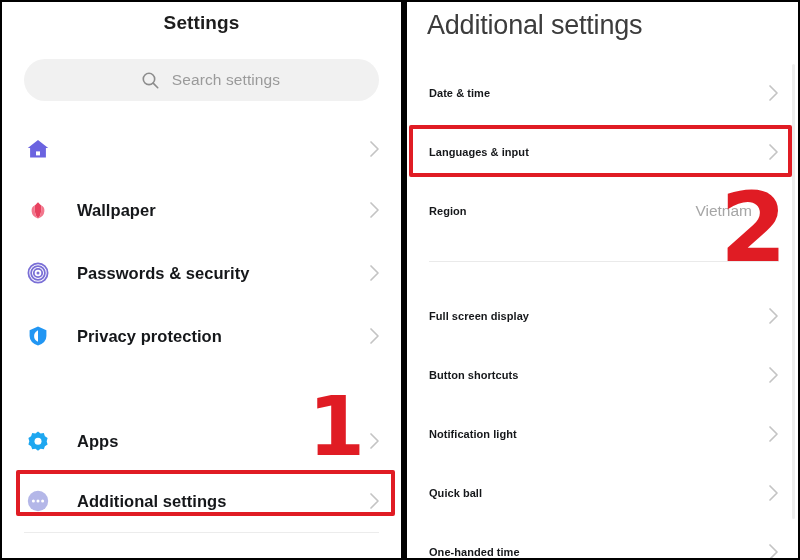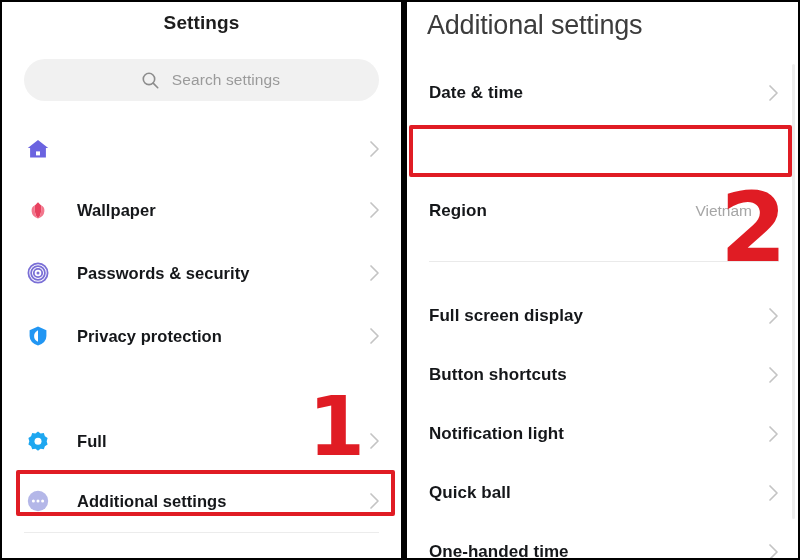--- a/index.html
+++ b/index.html
@@ -156,21 +156,21 @@
     position: absolute;
     left: 0;
     width: 391px;
     height: 50px;
     display: flex;
     align-items: center;
   }
   .r-label {
     position: absolute;
     left: 22px;
-    font-size: 17px;
+    font-size: 11px;
     font-weight: 700;
     color: #15171a;
     letter-spacing: 0.05px;
   }
   .r-value {
     position: absolute;
     right: 46px;
     font-size: 15.5px;
     font-weight: 400;
     color: #a6a6a6;
@@ -299,21 +299,21 @@
     </div>
 
 
     <div class="l-row" style="top:413px">
       <span class="l-icon">
         <svg width="26" height="26" viewBox="0 0 26 26">
           <path d="M13 3.6 L15.6 5.6 L18.8 5.1 L19.9 8.2 L22.6 10 L21.7 13.2 L22.6 16.4 L19.9 18.2 L18.8 21.3 L15.6 20.8 L13 22.8 L10.4 20.8 L7.2 21.3 L6.1 18.2 L3.4 16.4 L4.3 13.2 L3.4 10 L6.1 8.2 L7.2 5.1 L10.4 5.6 Z" fill="#1ea7f0"></path>
           <circle cx="13" cy="13.2" r="3.5" fill="#ffffff"></circle>
         </svg>
       </span>
-      <span class="l-label">Full</span>
+      <span class="l-label">Apps</span>
       <span class="l-chev">
         <svg width="11" height="18" viewBox="0 0 11 18">
             <polyline points="2,2 9,9 2,16" fill="none" stroke="#c4c4c4" stroke-width="1.7" stroke-linecap="round" stroke-linejoin="round"></polyline>
           </svg>
       </span>
     </div>
 
     <div class="l-row" style="top:473px">
       <span class="l-icon">
         <svg width="26" height="26" viewBox="0 0 26 26">
@@ -345,20 +345,28 @@
 
     <div class="r-row" style="top:66px">
       <span class="r-label">Date &amp; time</span>
       <span class="r-chev">
         <svg width="11" height="18" viewBox="0 0 11 18">
             <polyline points="2,2 9,9 2,16" fill="none" stroke="#c4c4c4" stroke-width="1.7" stroke-linecap="round" stroke-linejoin="round"></polyline>
           </svg>
       </span>
     </div>
 
+    <div class="r-row" style="top:125px">
+      <span class="r-label">Languages &amp; input</span>
+      <span class="r-chev">
+        <svg width="11" height="18" viewBox="0 0 11 18">
+            <polyline points="2,2 9,9 2,16" fill="none" stroke="#c4c4c4" stroke-width="1.7" stroke-linecap="round" stroke-linejoin="round"></polyline>
+          </svg>
+      </span>
+    </div>
 
     <div class="r-row" style="top:184px">
       <span class="r-label">Region</span>
       <span class="r-value">Vietnam</span>
       <span class="r-chev">
         <svg width="11" height="18" viewBox="0 0 11 18">
             <polyline points="2,2 9,9 2,16" fill="none" stroke="#c4c4c4" stroke-width="1.7" stroke-linecap="round" stroke-linejoin="round"></polyline>
           </svg>
       </span>
     </div>

